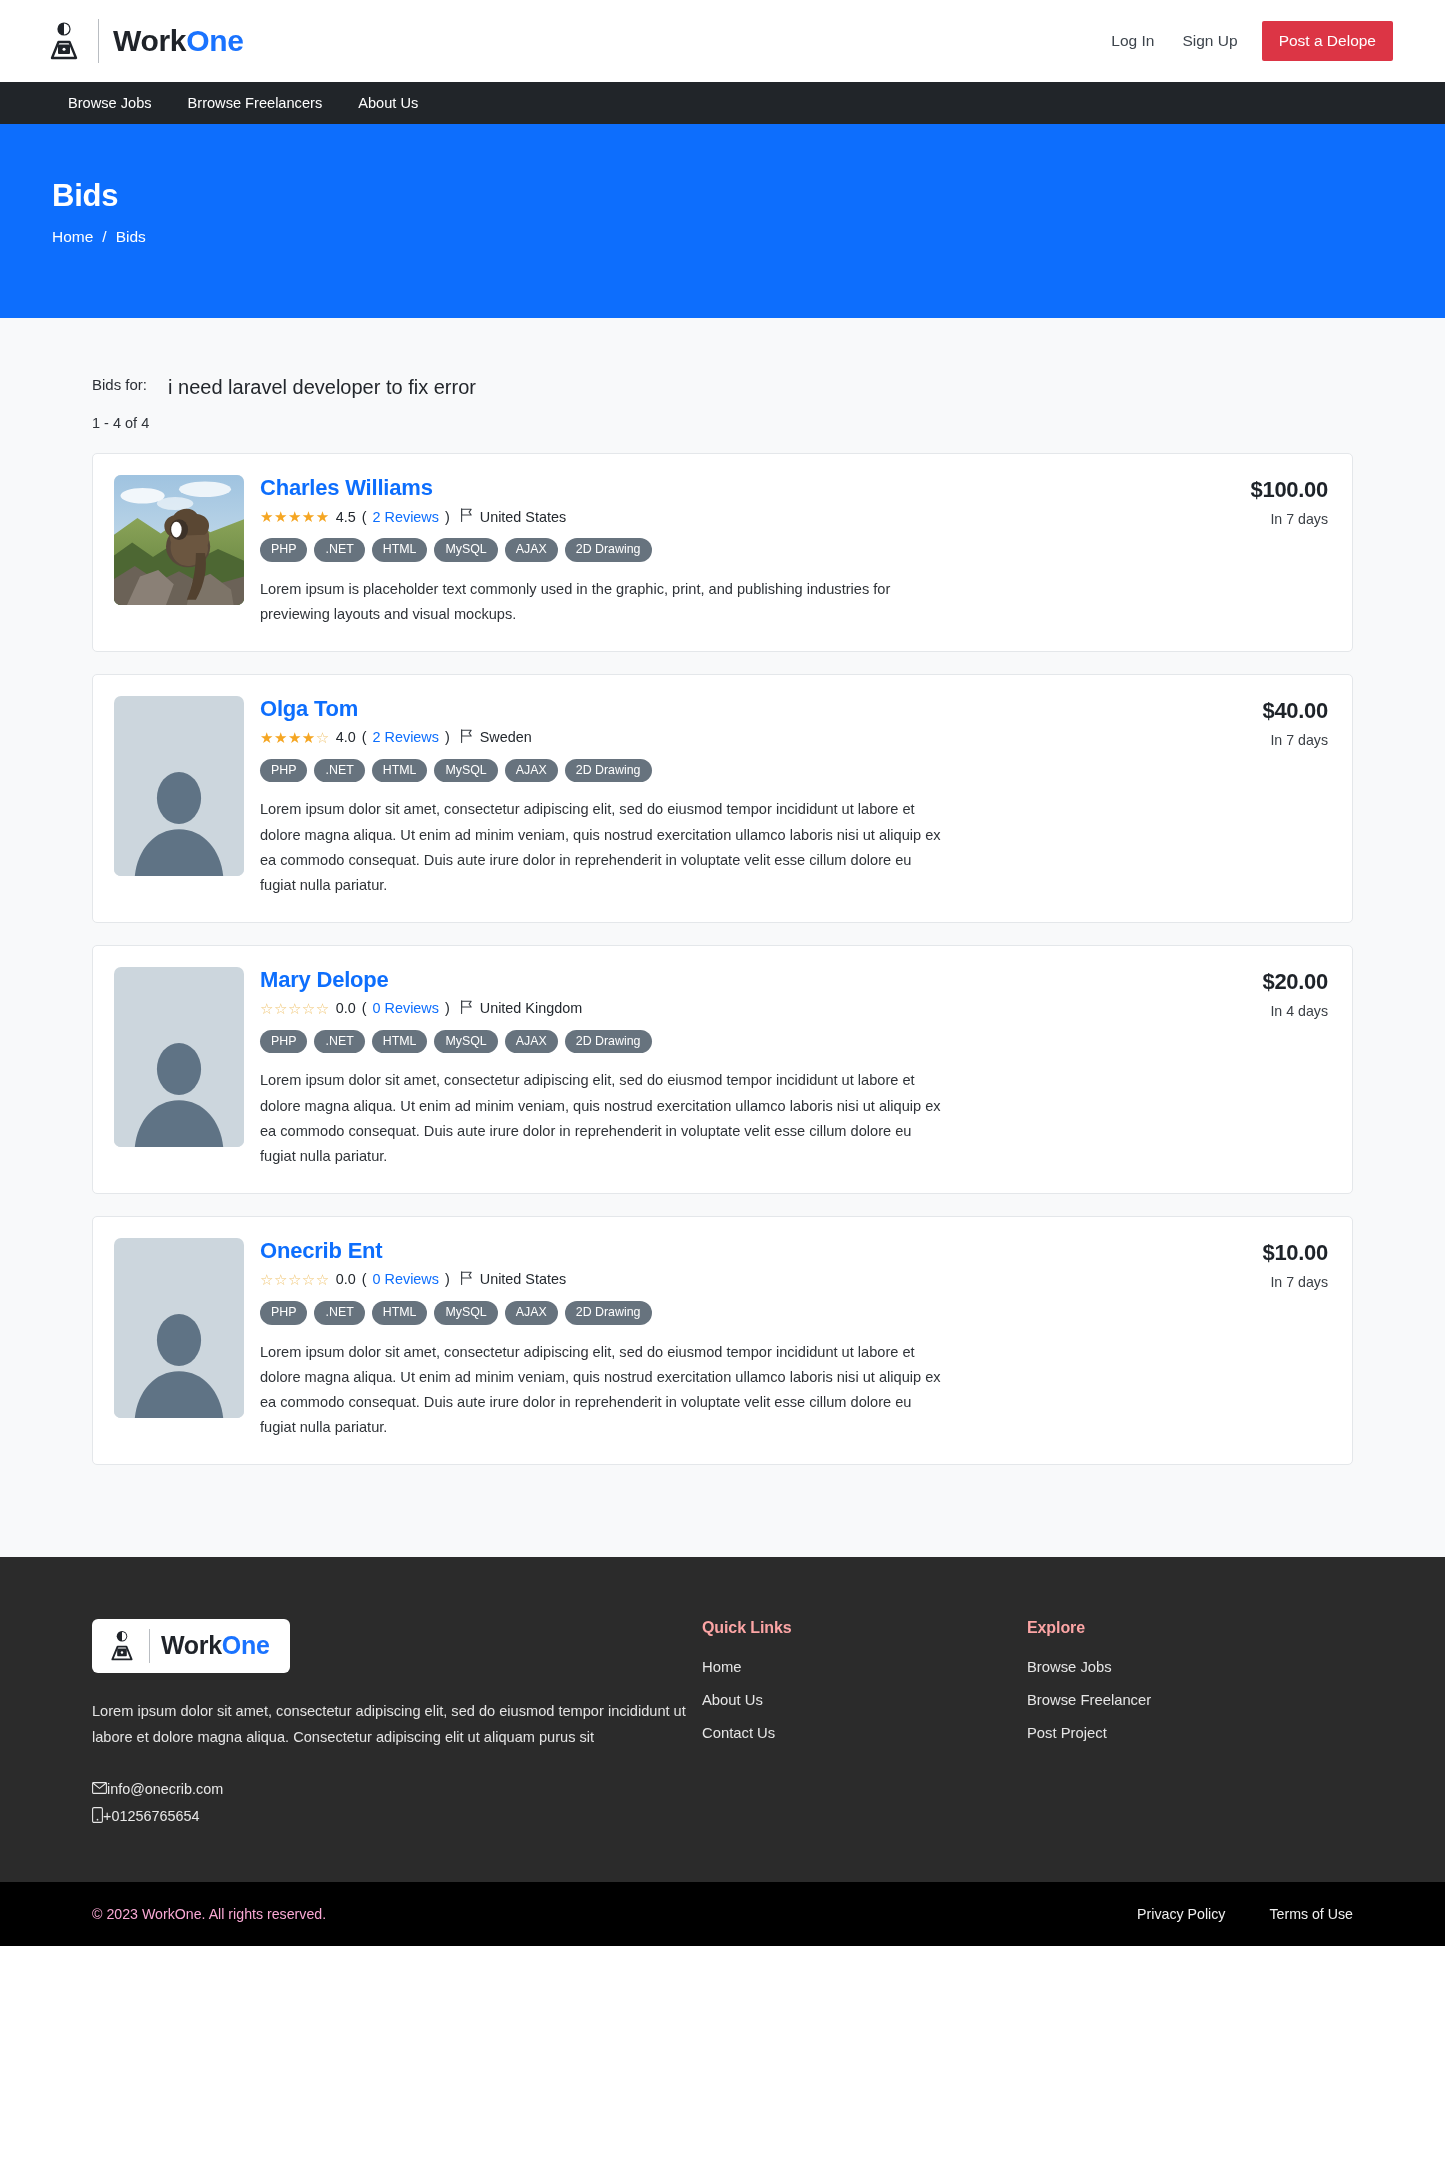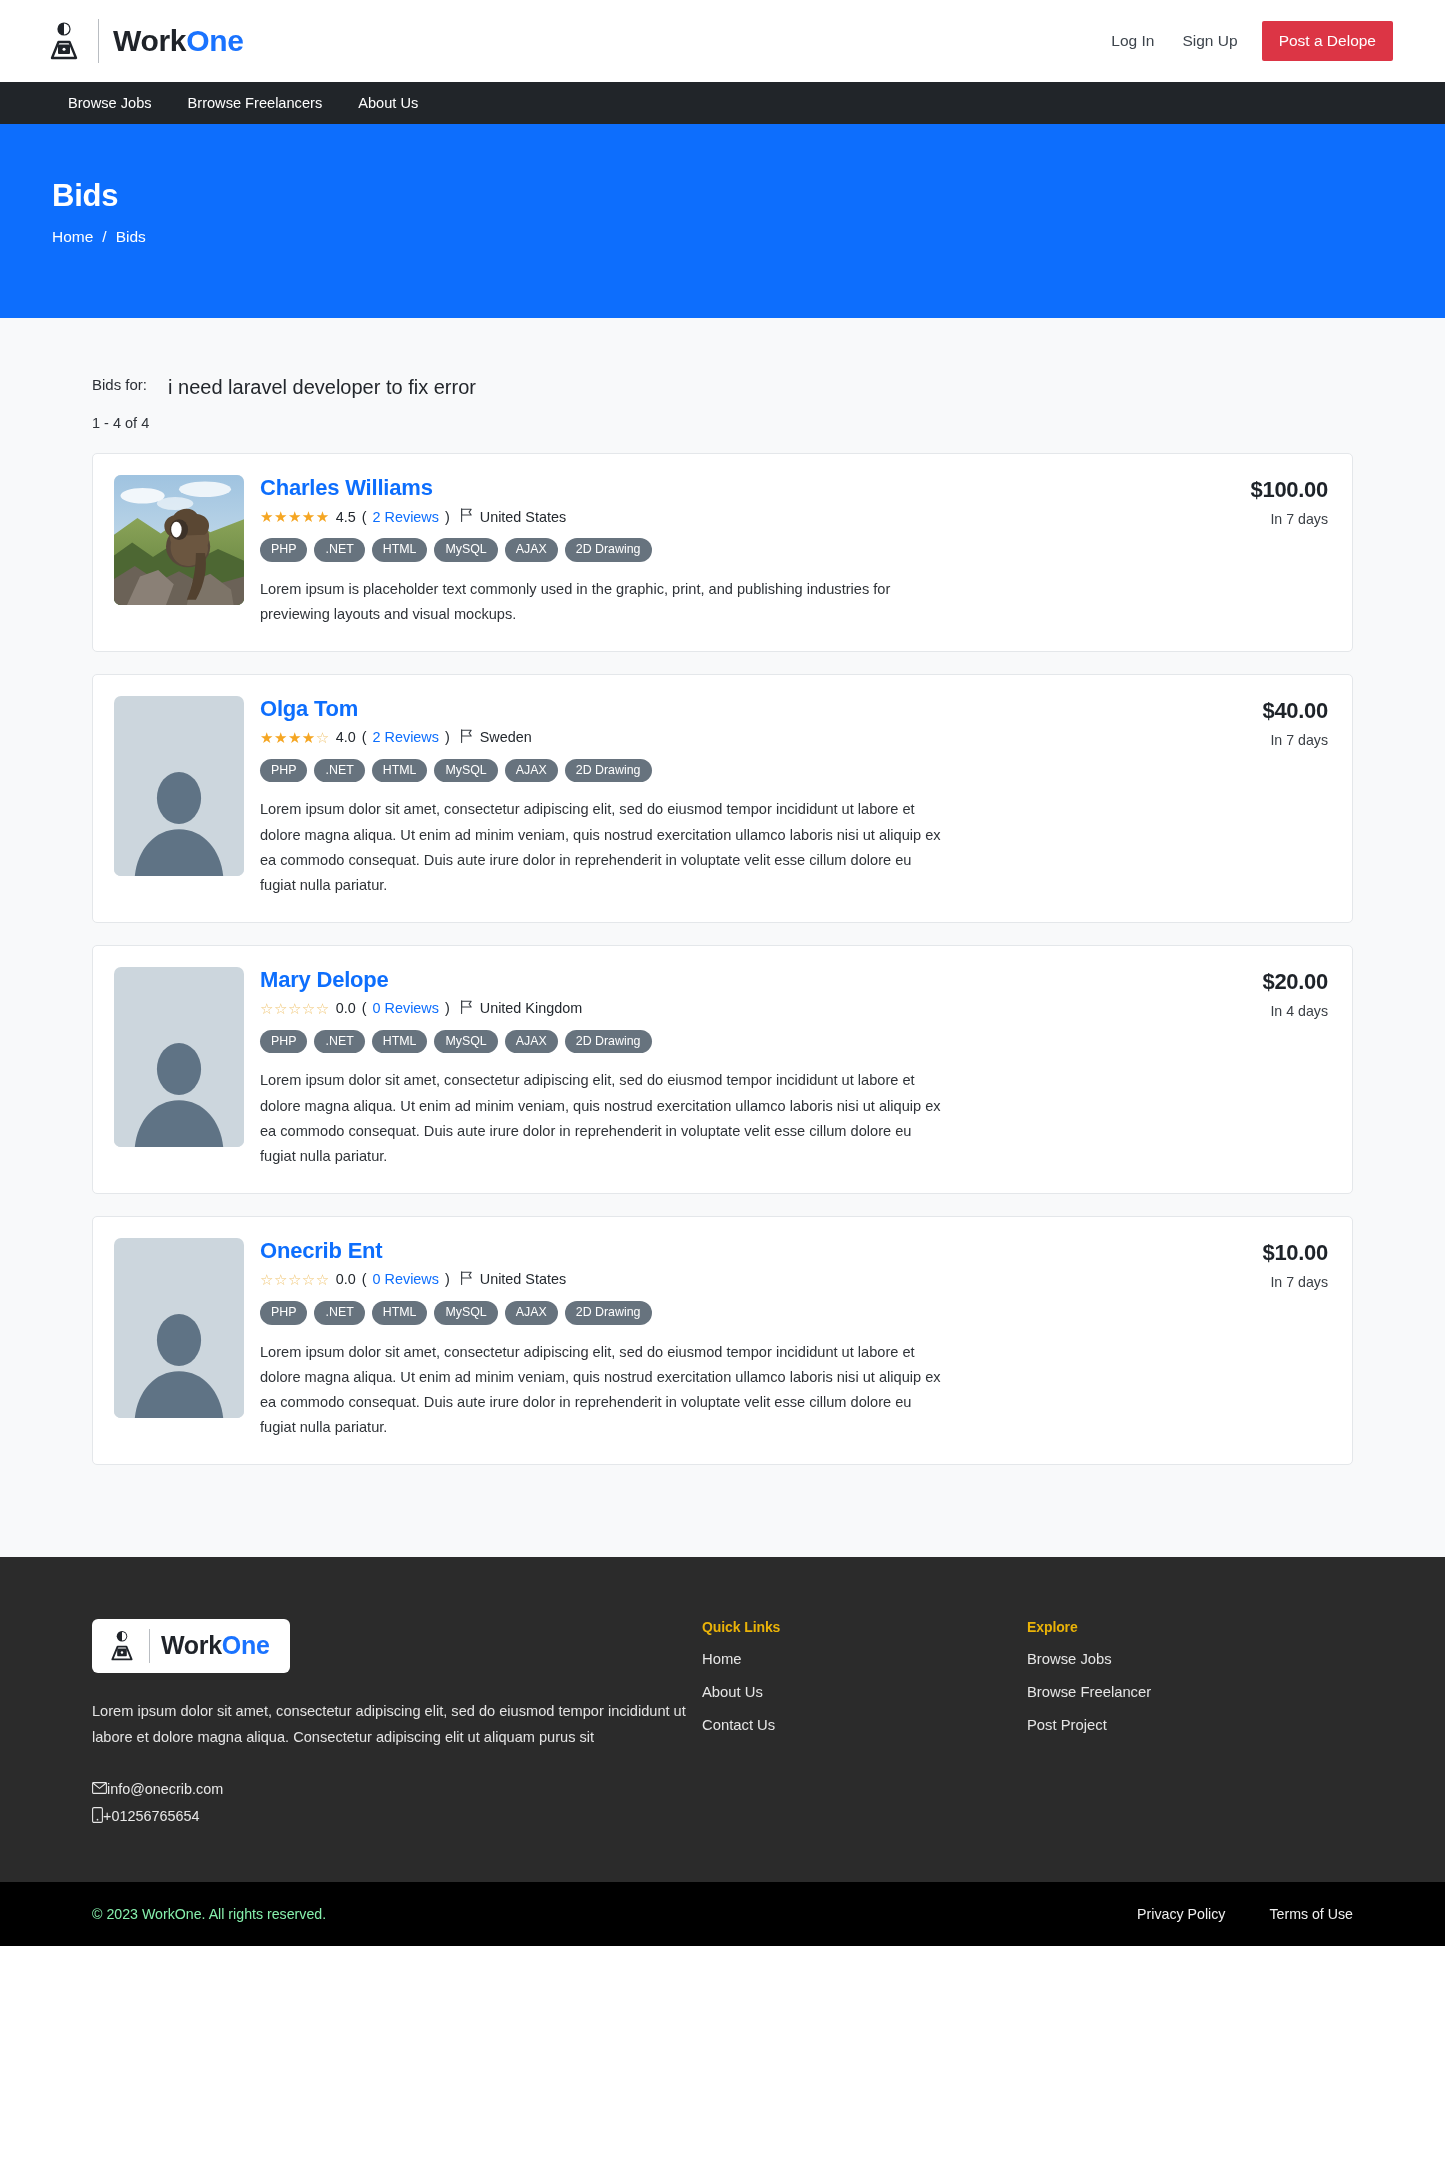--- a/index.html
+++ b/index.html
@@ -227,44 +227,44 @@
   }
   .contact-line {
     display: flex;
     align-items: center;
     color: #e8e8e8;
     font-size: 14.4px;
     margin-bottom: 10px;
   }
   .footer-col-links { flex: 0 0 325px; }
   .footer-heading {
-    color: #eab308;
-    font-size: 14px;
+    color: #fca5a5;
+    font-size: 16px;
     font-weight: bold;
-    margin-bottom: 16px;
+    margin-bottom: 22px;
     letter-spacing: -0.1px;
   }
   .footer-link {
     display: block;
     color: #e6e6e6;
     font-size: 14.8px;
     text-decoration: none;
     margin-bottom: 17px;
     cursor: pointer;
   }
 
   
   .footer-bottom {
     background: #000000;
     padding: 24px 92px;
     display: flex;
     align-items: center;
     justify-content: space-between;
   }
-  .copyright { color: #86efac; font-size: 14.2px; }
+  .copyright { color: #f9a8d4; font-size: 14.2px; }
   .legal-links { display: flex; gap: 44px; }
   .legal-link {
     color: #f0f0f0;
     font-size: 14.2px;
     text-decoration: none;
     cursor: pointer;
   }
 </style>
 </head>
 <body>

